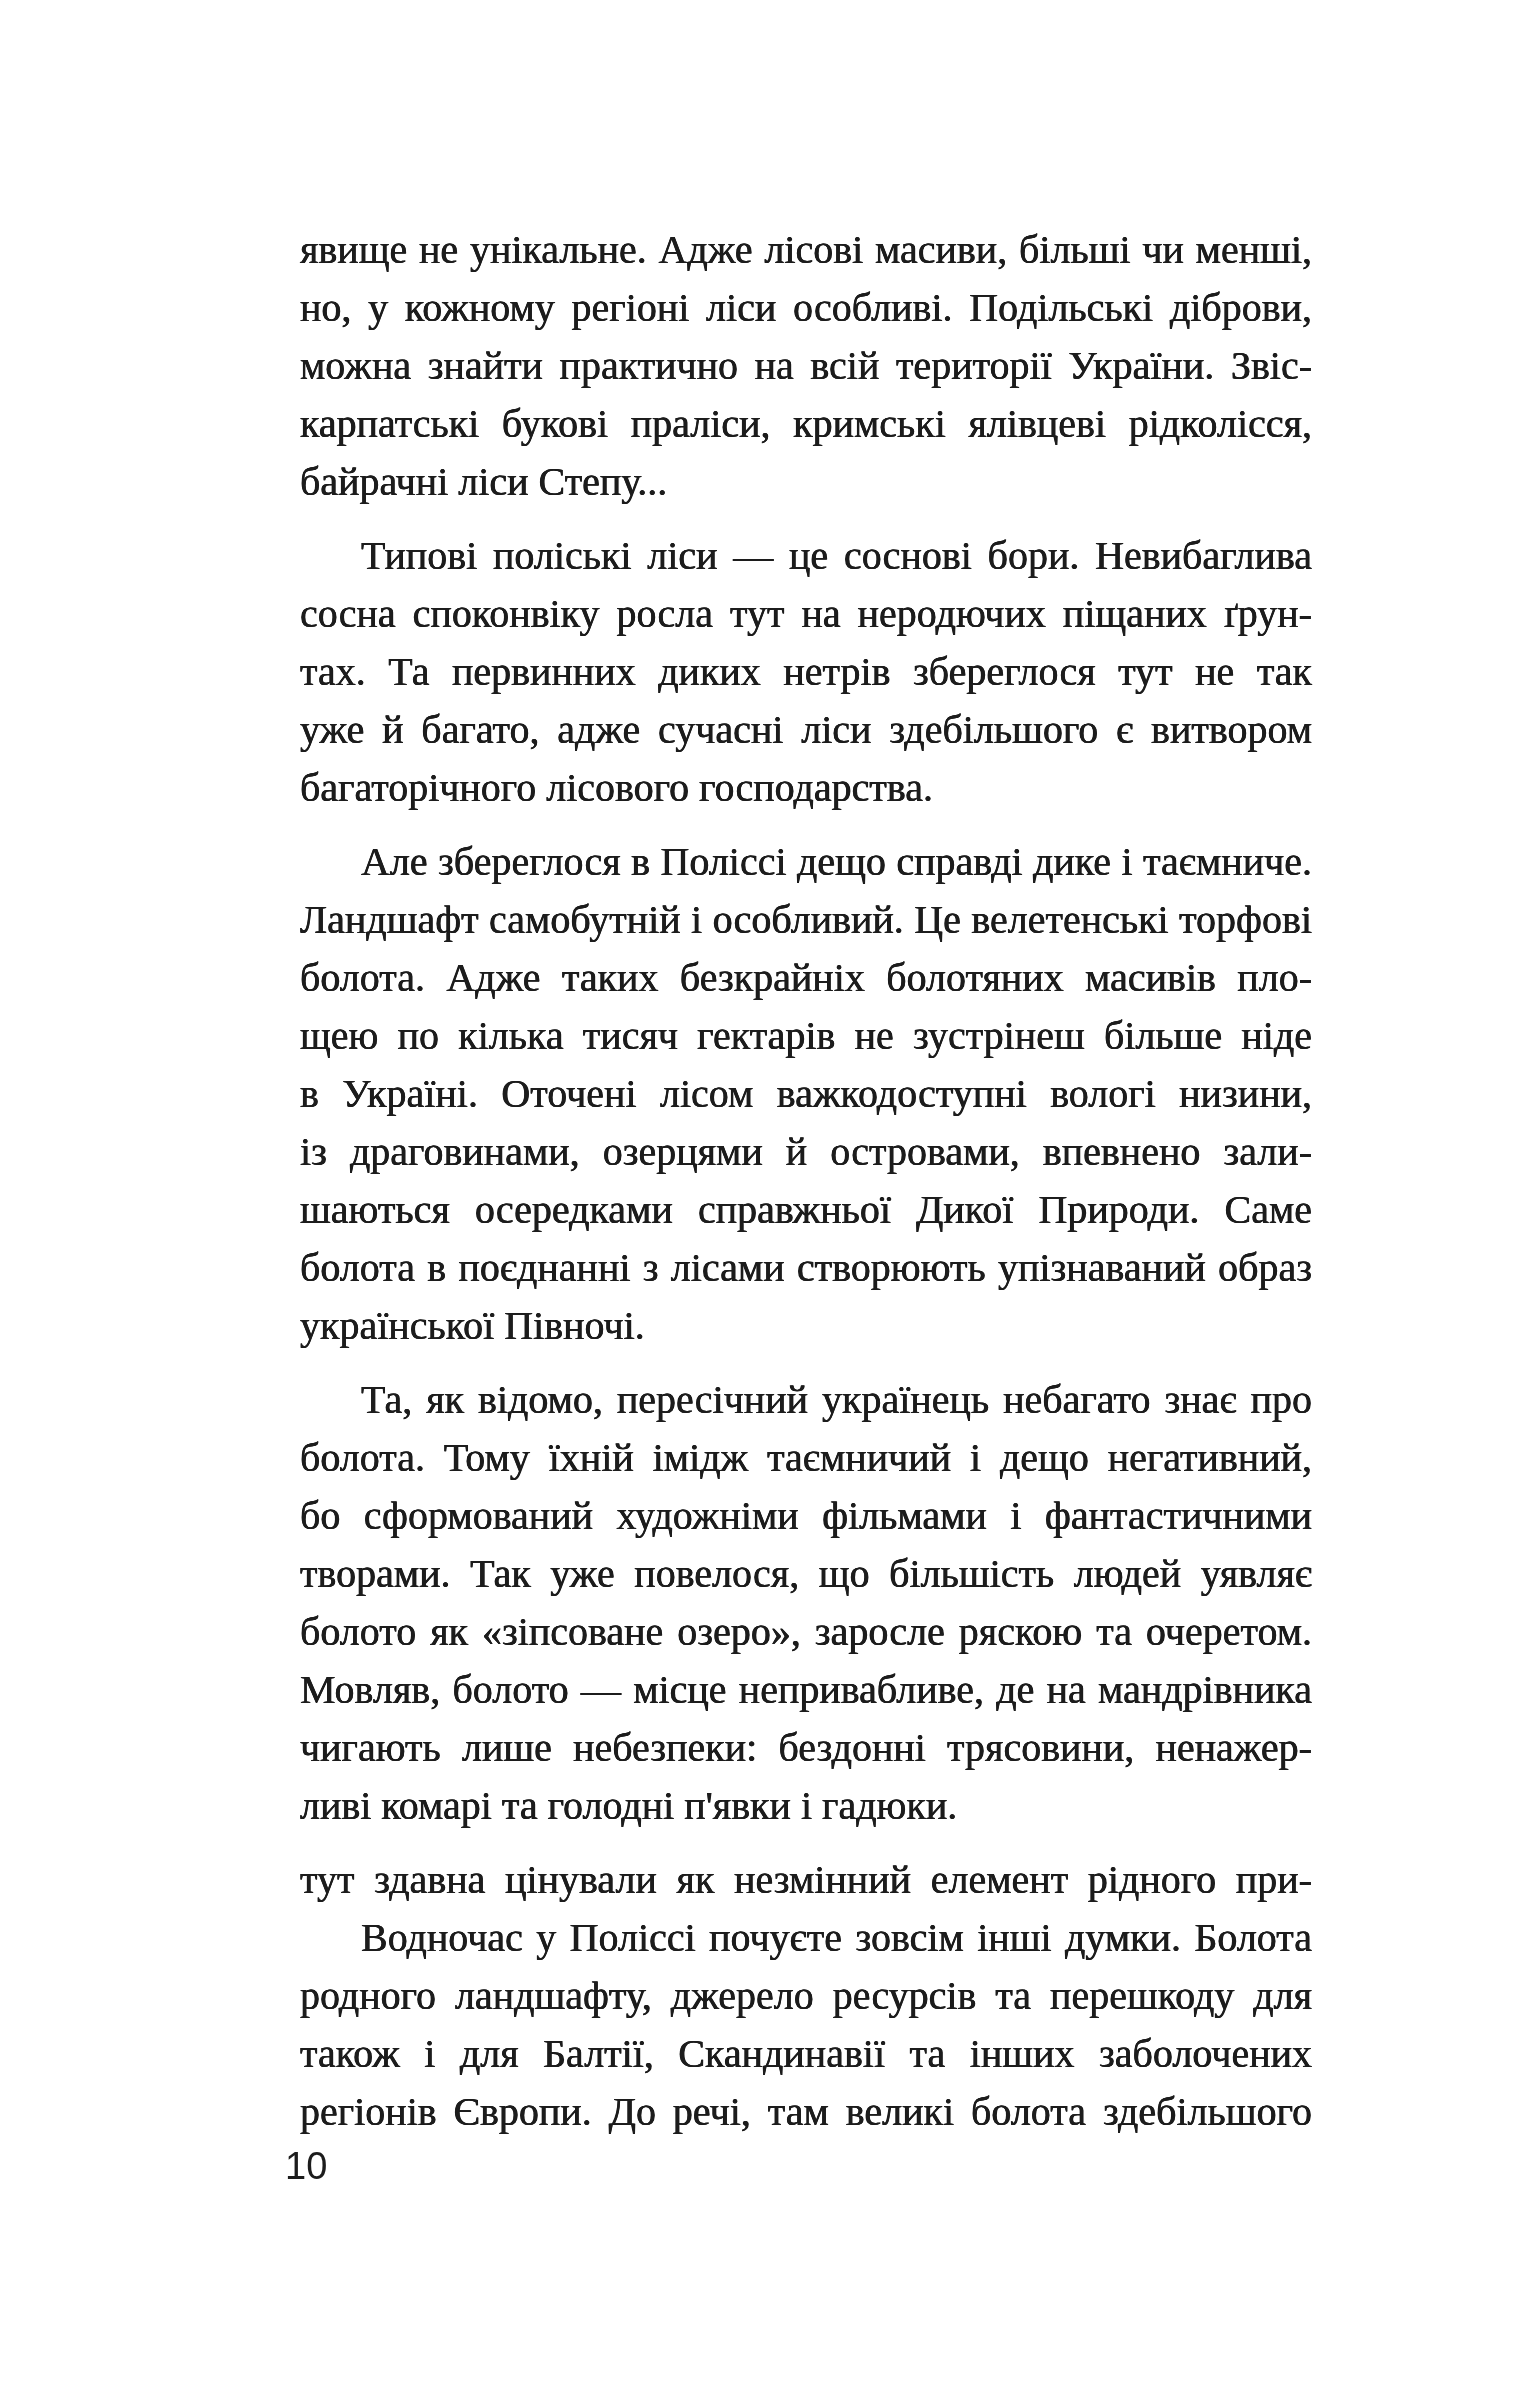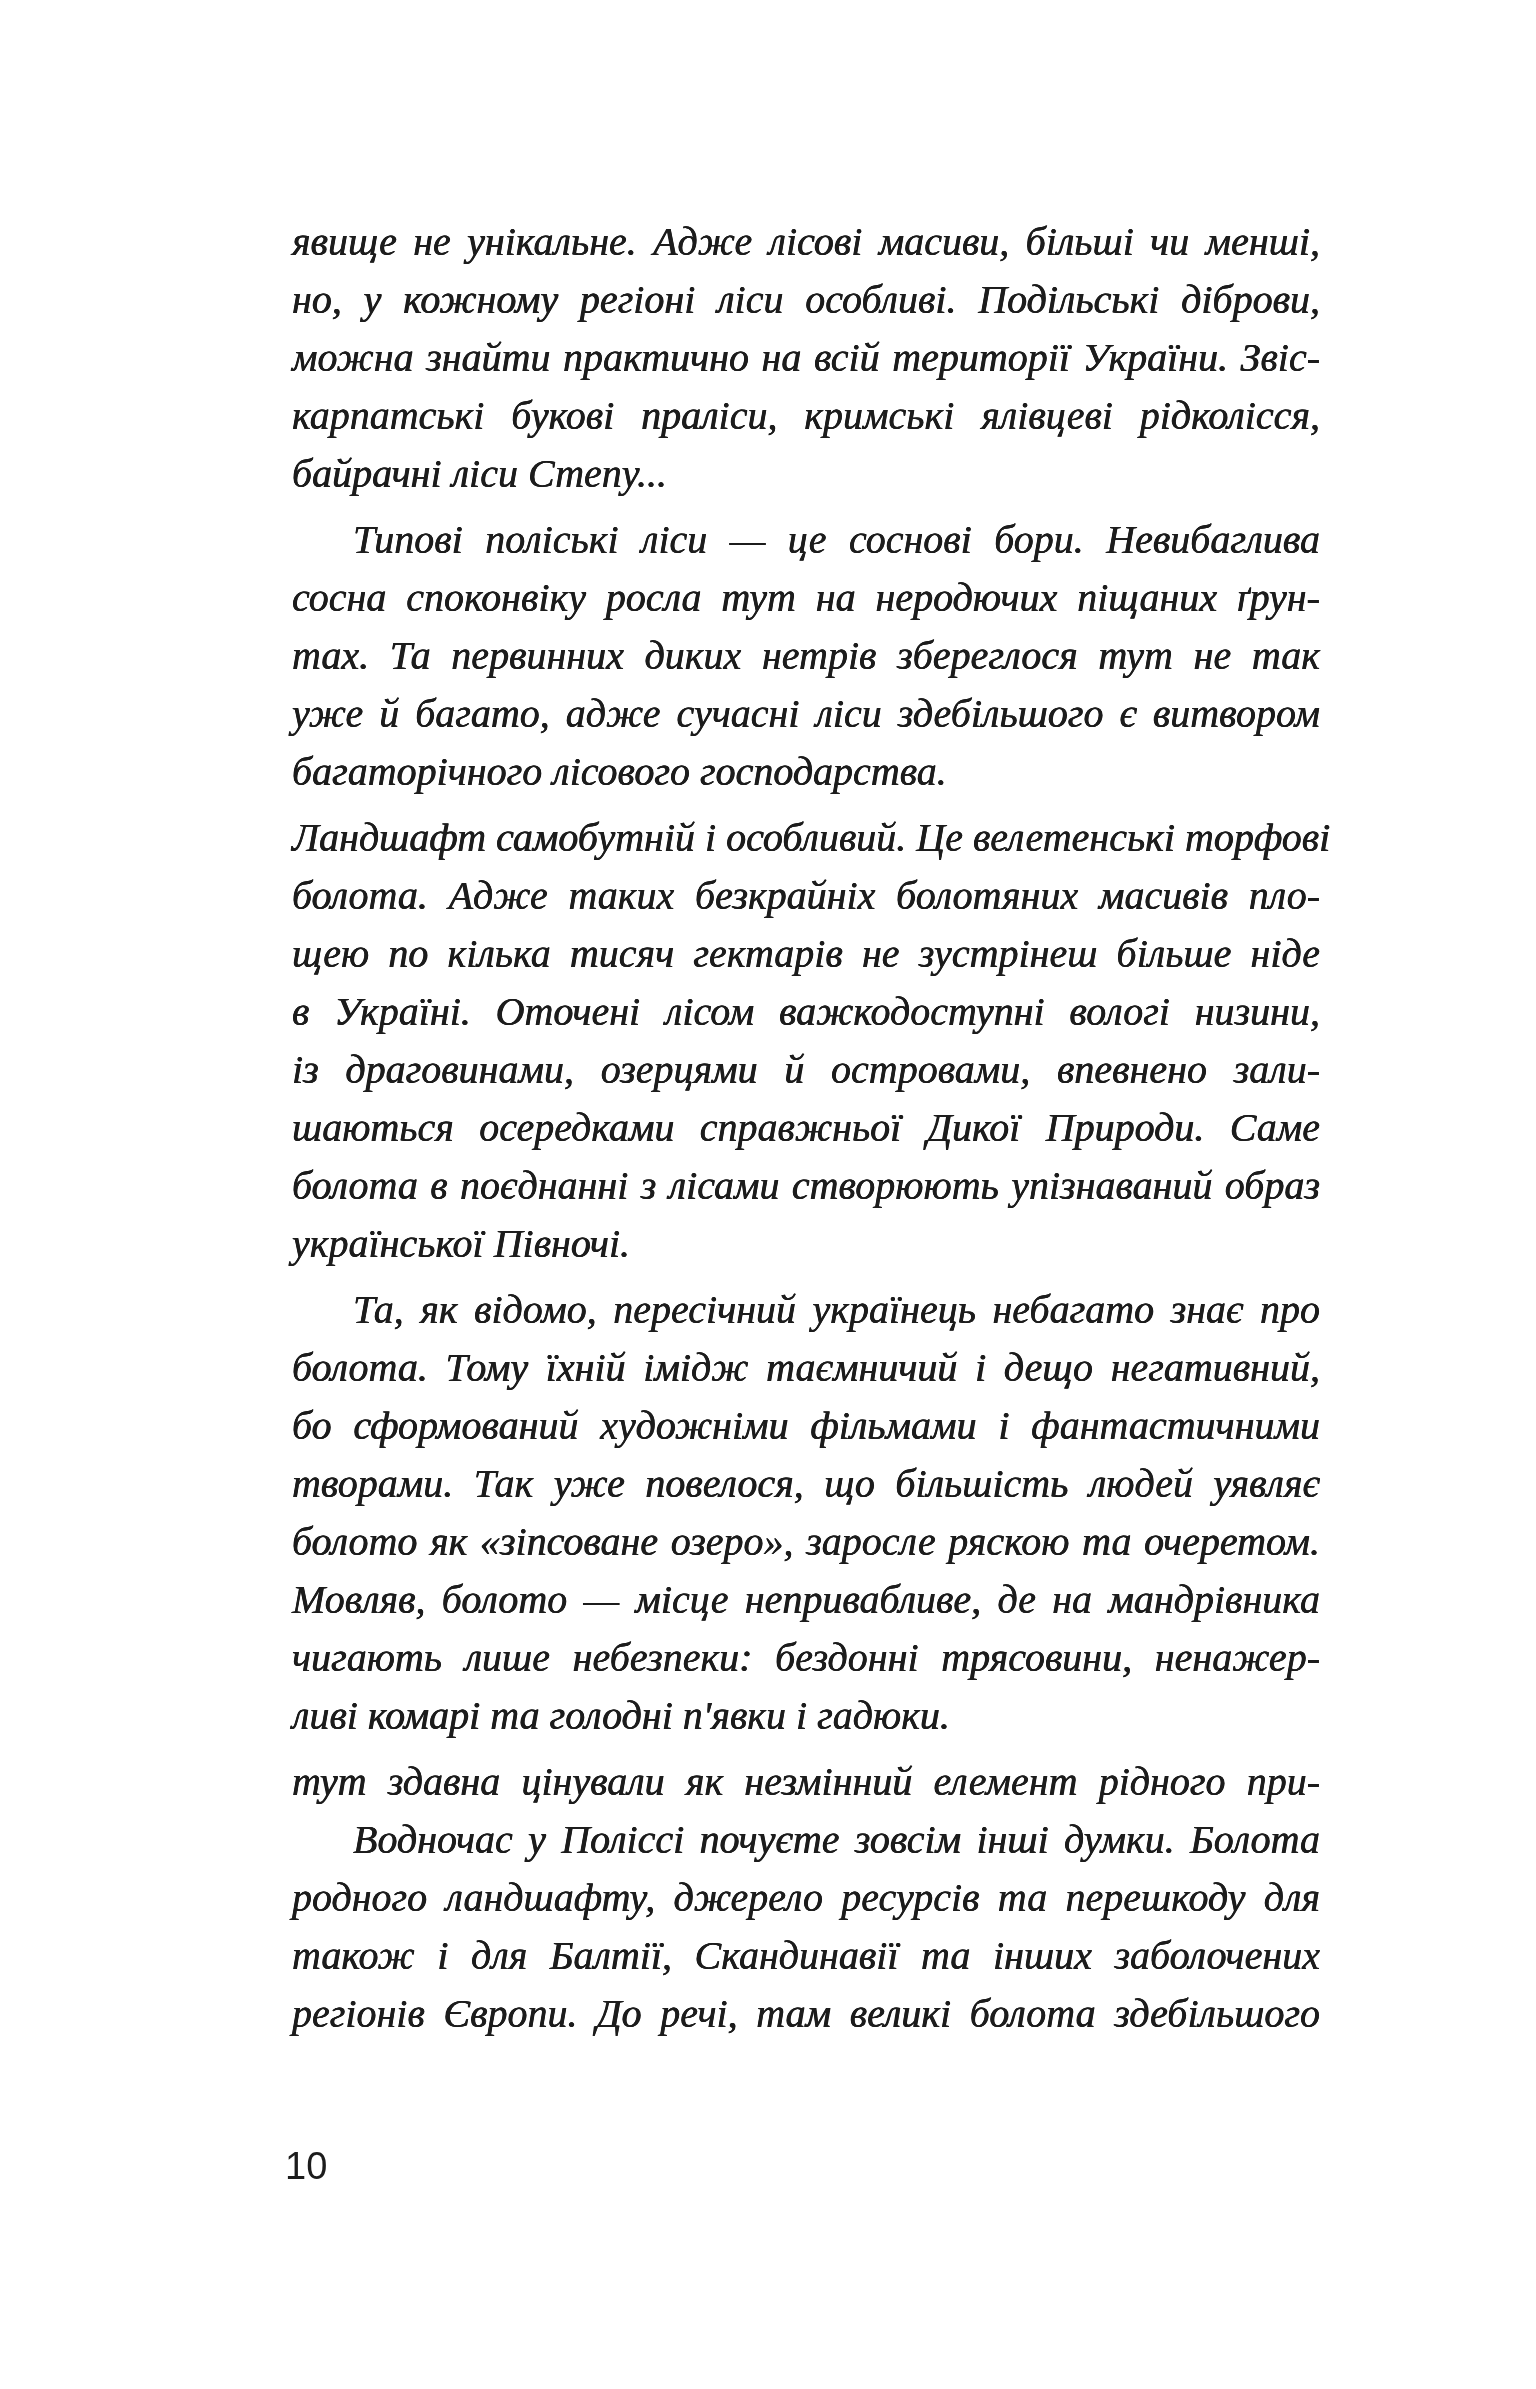--- a/index.html
+++ b/index.html
@@ -4,21 +4,21 @@
 <style>
   html, body { margin: 0; padding: 0; background: #ffffff; }
   body { width: 1536px; height: 2389px; position: relative; overflow: hidden; }
   .page { position: absolute; left: 0; top: 0; width: 1536px; height: 2389px; background: #ffffff; }
   .text-block {
     position: absolute; left: 284px; top: 205px; width: 1044px;
     font-family: "Liberation Serif", "DejaVu Serif", serif;
     font-size: 40px; color: #1c1c1c;
     text-shadow: 0.3px 0 0 #1c1c1c, -0.3px 0 0 #1c1c1c;
   }
-  .paragraph { margin: 8px; font-style: italic; }
+  .paragraph { margin: 16px; }
   .line {
     display: block; height: 58px; line-height: 58px;
     white-space: nowrap; text-align: justify; text-align-last: justify;
     overflow: visible;
   }
   .line.indent { padding-left: 61px; }
   .line.last { text-align: center; text-align-last: left; }
   .page-number {
     position: absolute; left: 285px; top: 2145px;
     font-family: "Liberation Sans", "DejaVu Sans", sans-serif;
@@ -41,20 +41,21 @@
 
     <div class="paragraph">
       <span class="line indent">Типові поліські ліси — це соснові бори. Невибаглива</span>
       <span class="line">сосна споконвіку росла тут на неродючих піщаних ґрун-</span>
       <span class="line">тах. Та первинних диких нетрів збереглося тут не так</span>
       <span class="line">уже й багато, адже сучасні ліси здебільшого є витвором</span>
       <span class="line last">багаторічного лісового господарства.</span>
     </div>
 
     <div class="paragraph">
+      <span class="line indent">Але збереглося в Поліссі дещо справді дике і таємниче.</span>
       <span class="line">Ландшафт самобутній і особливий. Це велетенські торфові</span>
       <span class="line">болота. Адже таких безкрайніх болотяних масивів пло-</span>
       <span class="line">щею по кілька тисяч гектарів не зустрінеш більше ніде</span>
       <span class="line">в Україні. Оточені лісом важкодоступні вологі низини,</span>
       <span class="line">із драговинами, озерцями й островами, впевнено зали-</span>
       <span class="line">шаються осередками справжньої Дикої Природи. Саме</span>
       <span class="line">болота в поєднанні з лісами створюють упізнаваний образ</span>
       <span class="line last">української Півночі.</span>
     </div>
 

